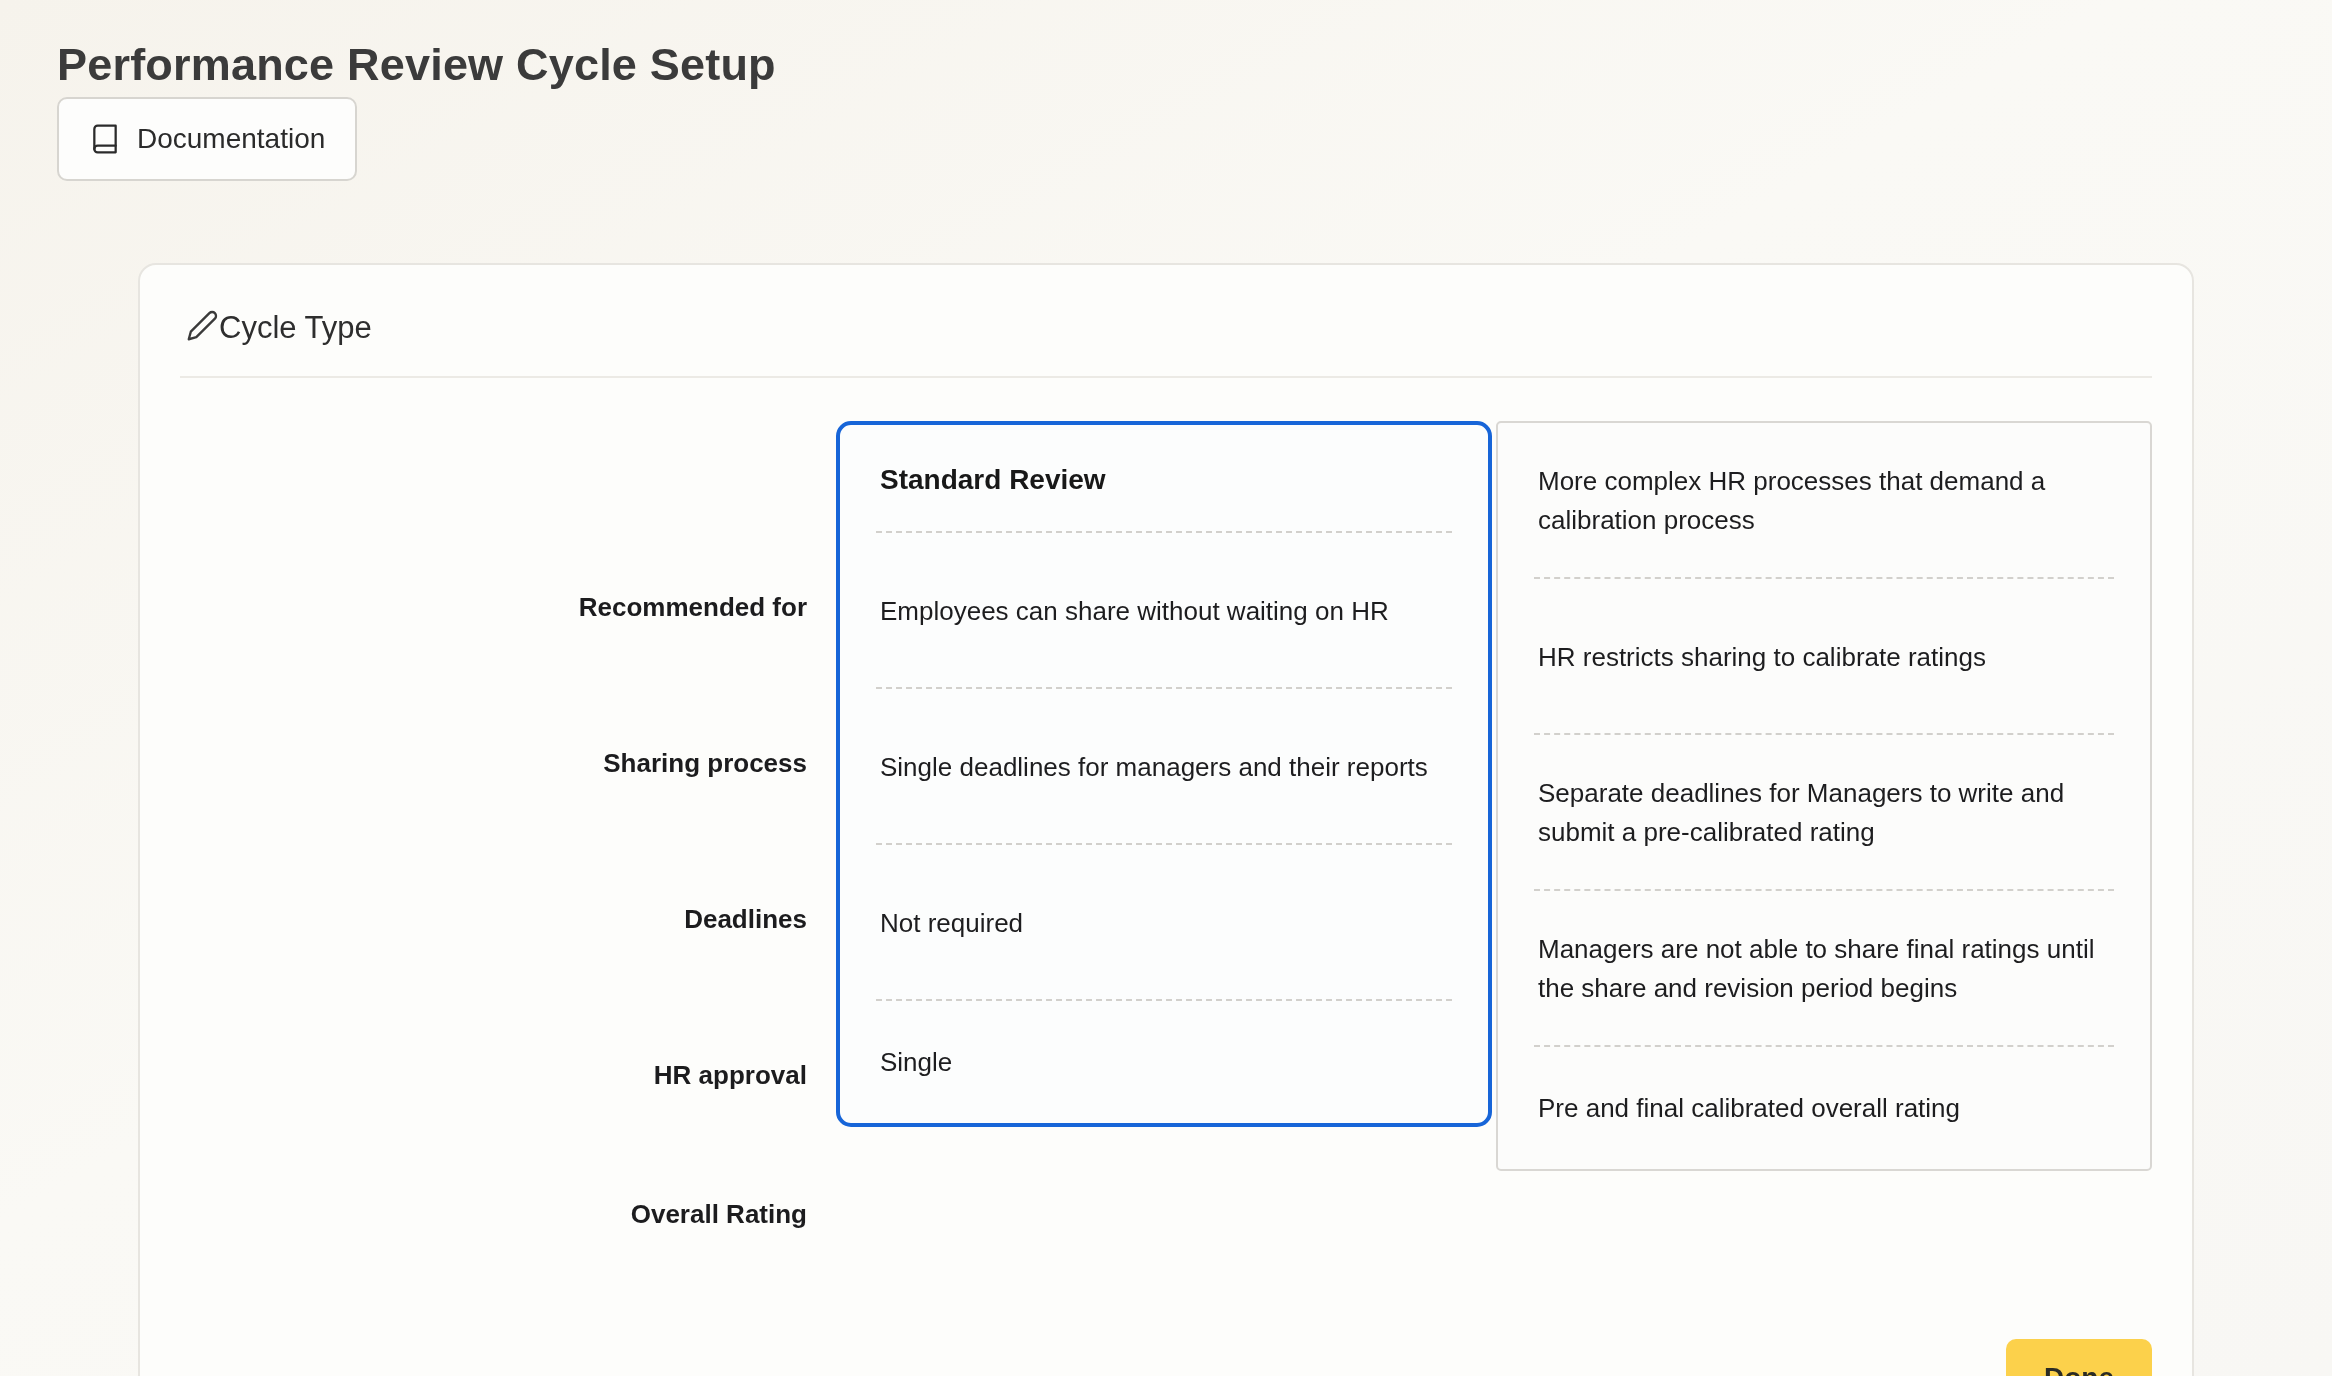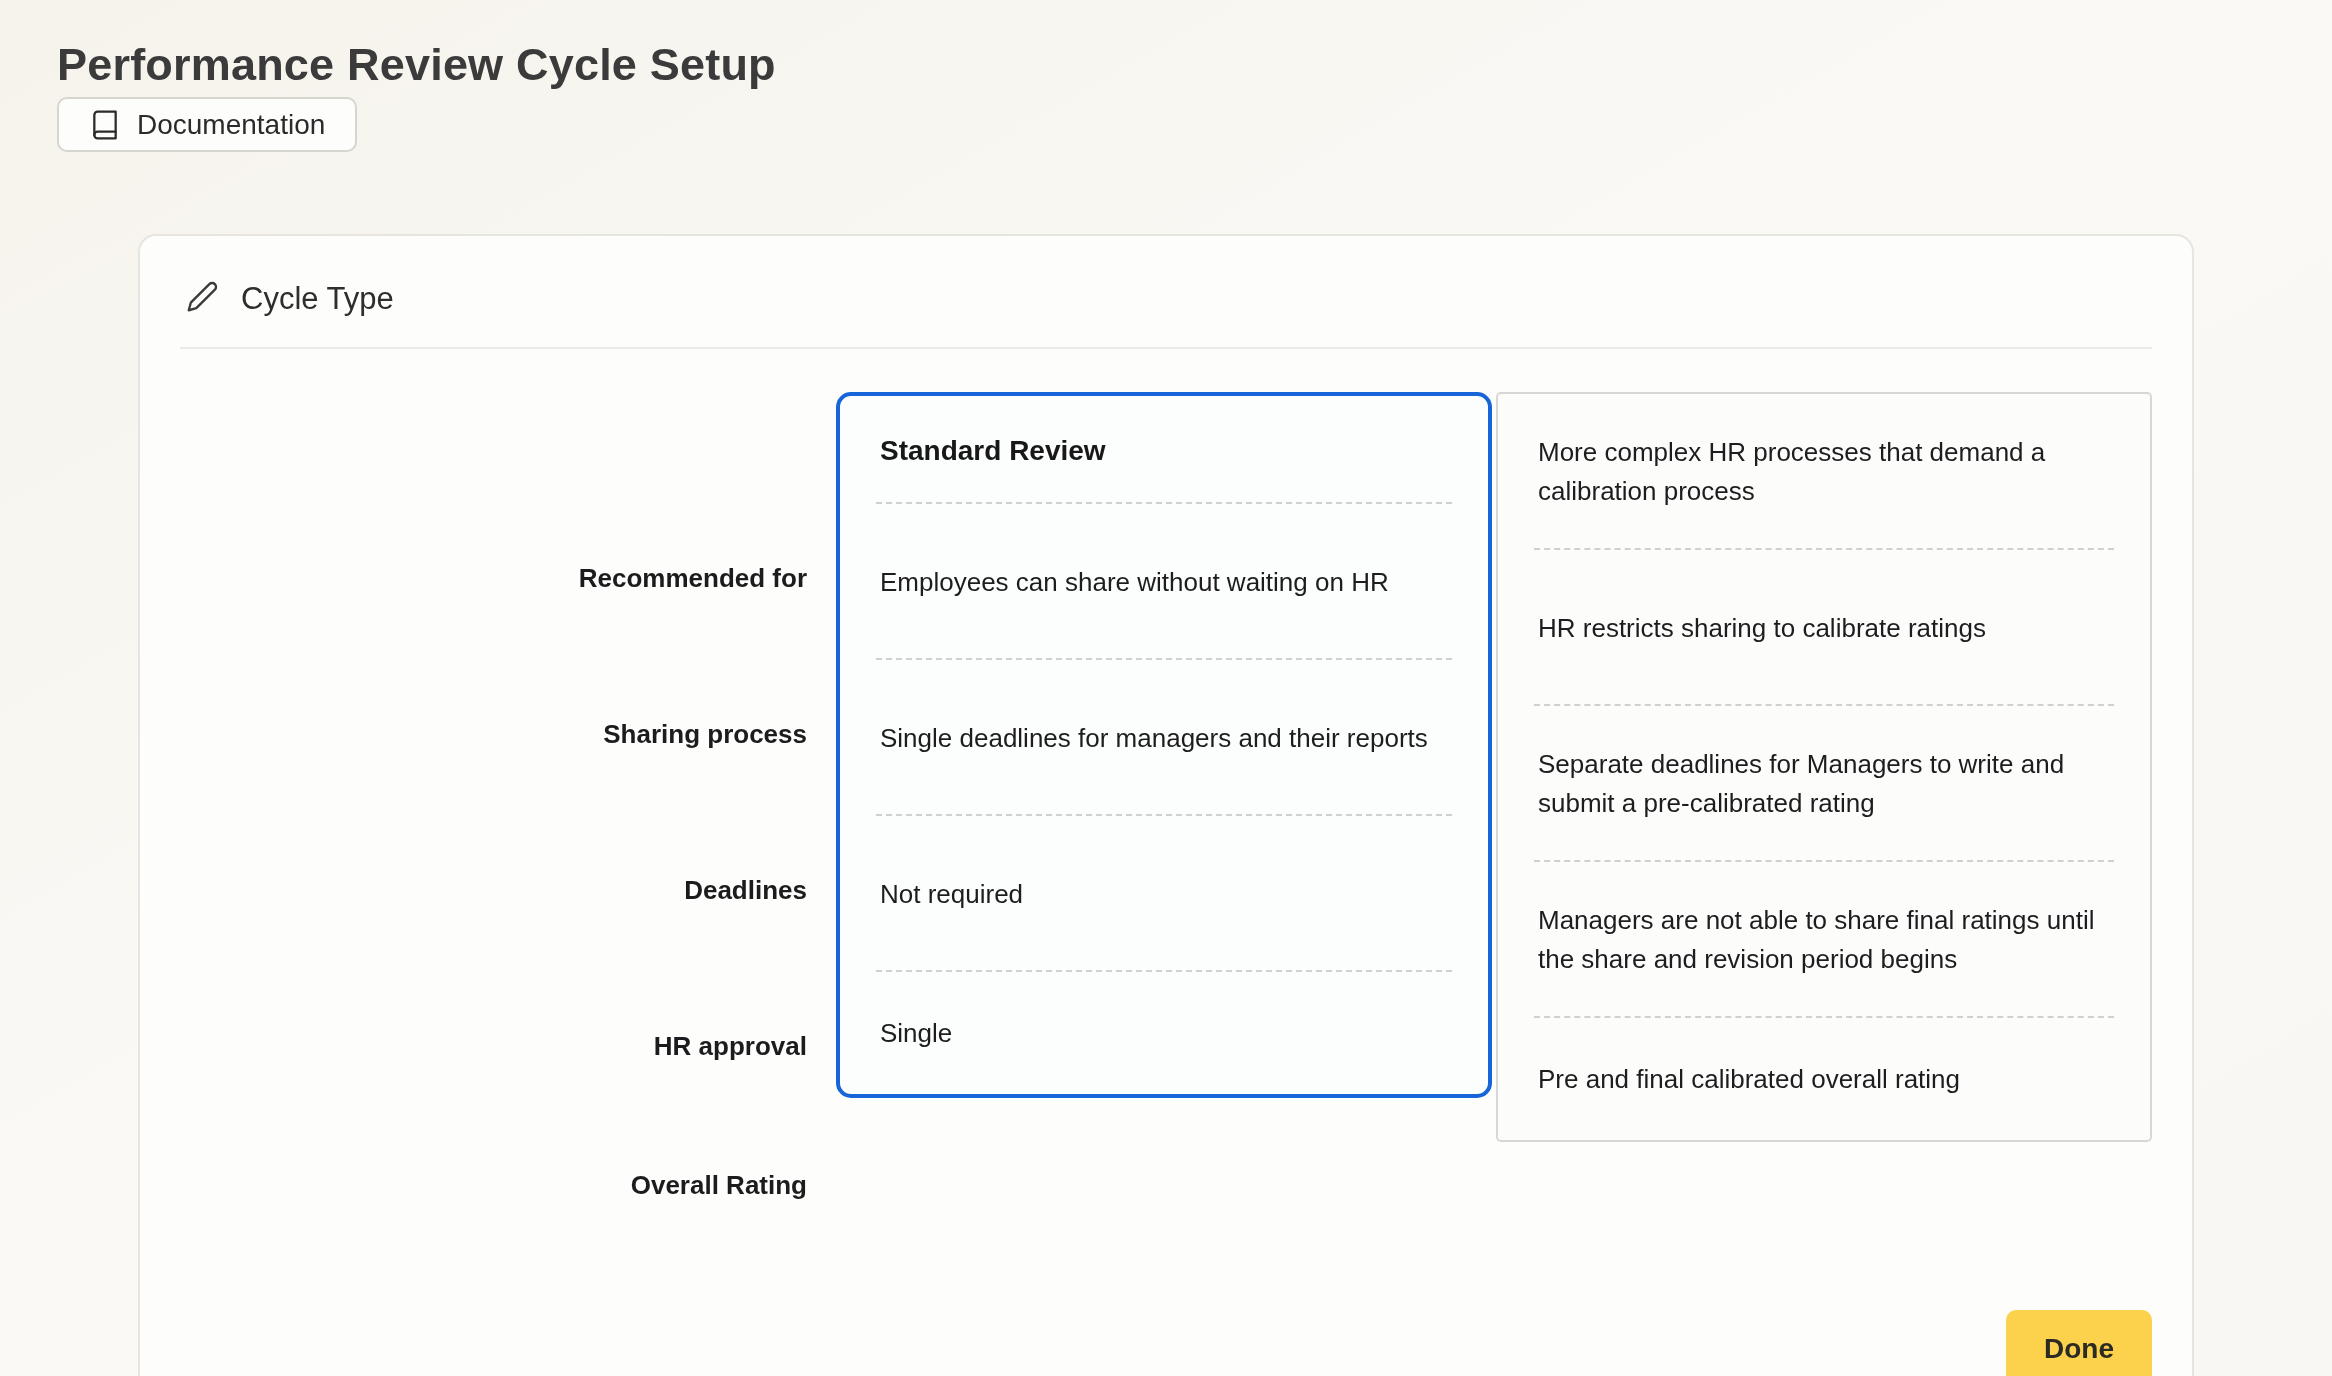--- a/index.html
+++ b/index.html
@@ -26,40 +26,39 @@
     letter-spacing: 0.2px;
   }
   .doc-btn {
     display: flex;
     align-items: center;
     gap: 16px;
     background: #fdfdfc;
     border: 2px solid #d7d5d0;
     border-radius: 10px;
     padding: 0 30px;
-    height: 55px;
+    height: 84px;
     font-family: inherit;
     font-size: 28px;
     color: #2b2b2b;
     cursor: pointer;
   }
   .doc-btn svg { display: block; }
 
   
   .card {
     margin: 82px 138px 0 138px;
     background: #fdfdfb;
     border: 2px solid #e7e5e0;
     border-radius: 18px;
     min-height: 1182px;
   }
   .card-header {
     display: flex;
     align-items: center;
-    gap: 22px;
     padding: 44px 40px 0 46px;
   }
   .card-title {
     font-size: 31px;
     font-weight: 500;
     color: #2e2e2e;
   }
   .card-divider {
     border-bottom: 2px solid #eceae5;
     margin: 30px 40px 0 40px;

